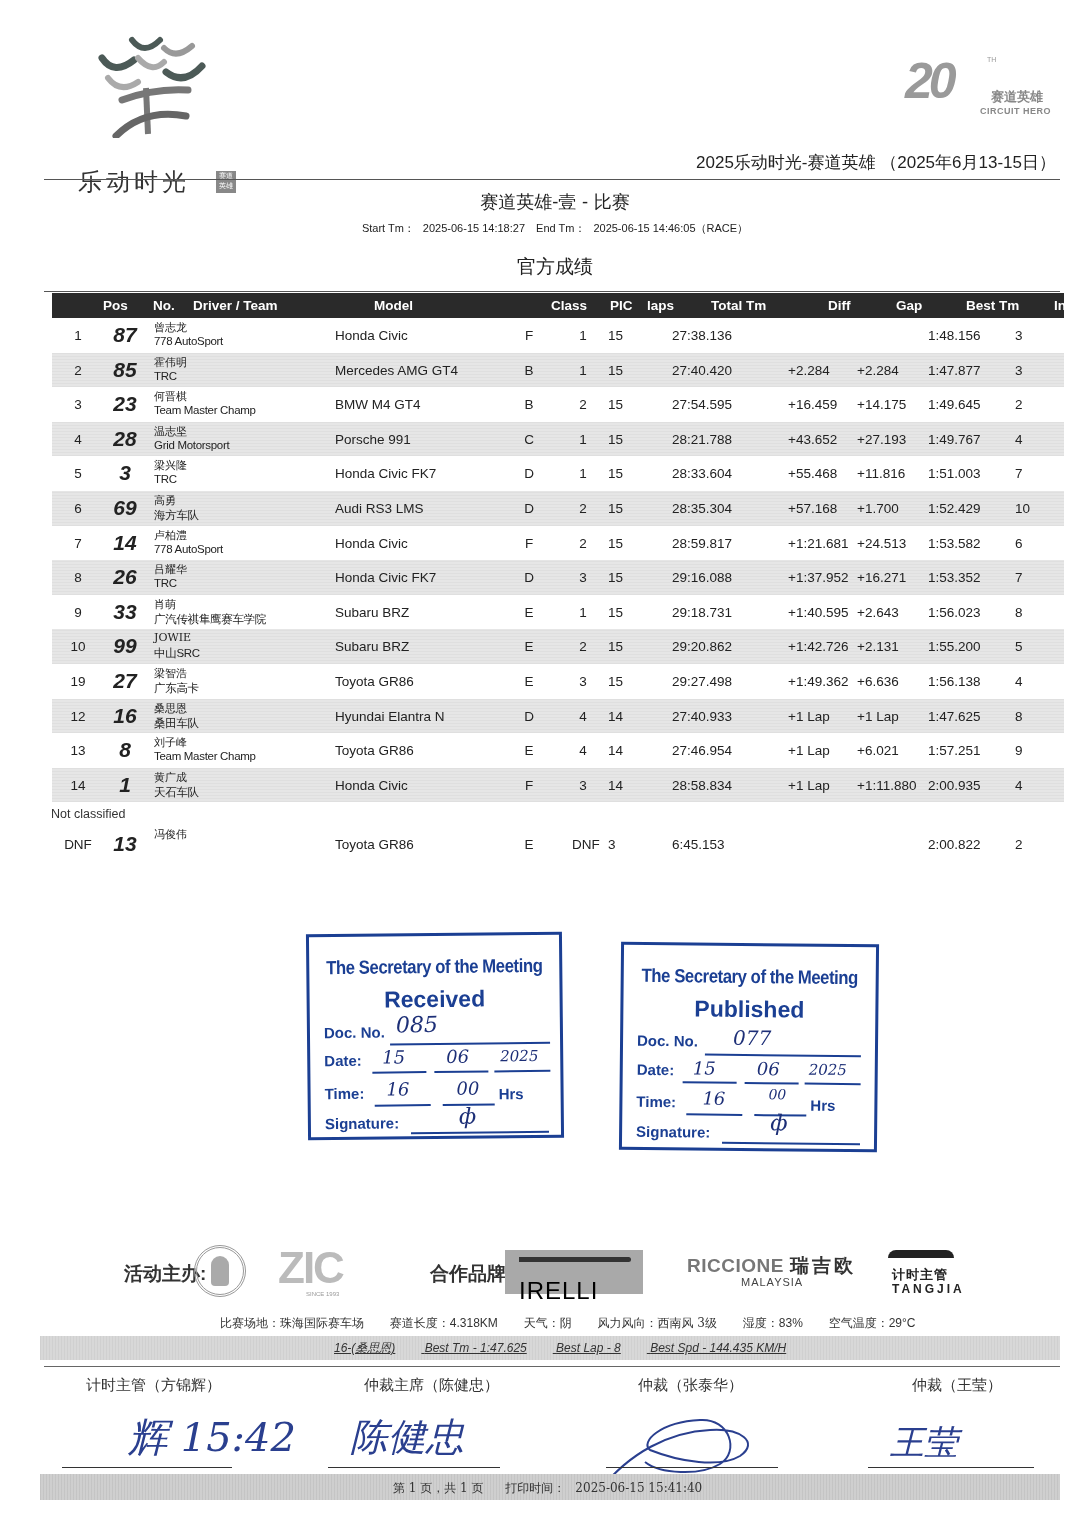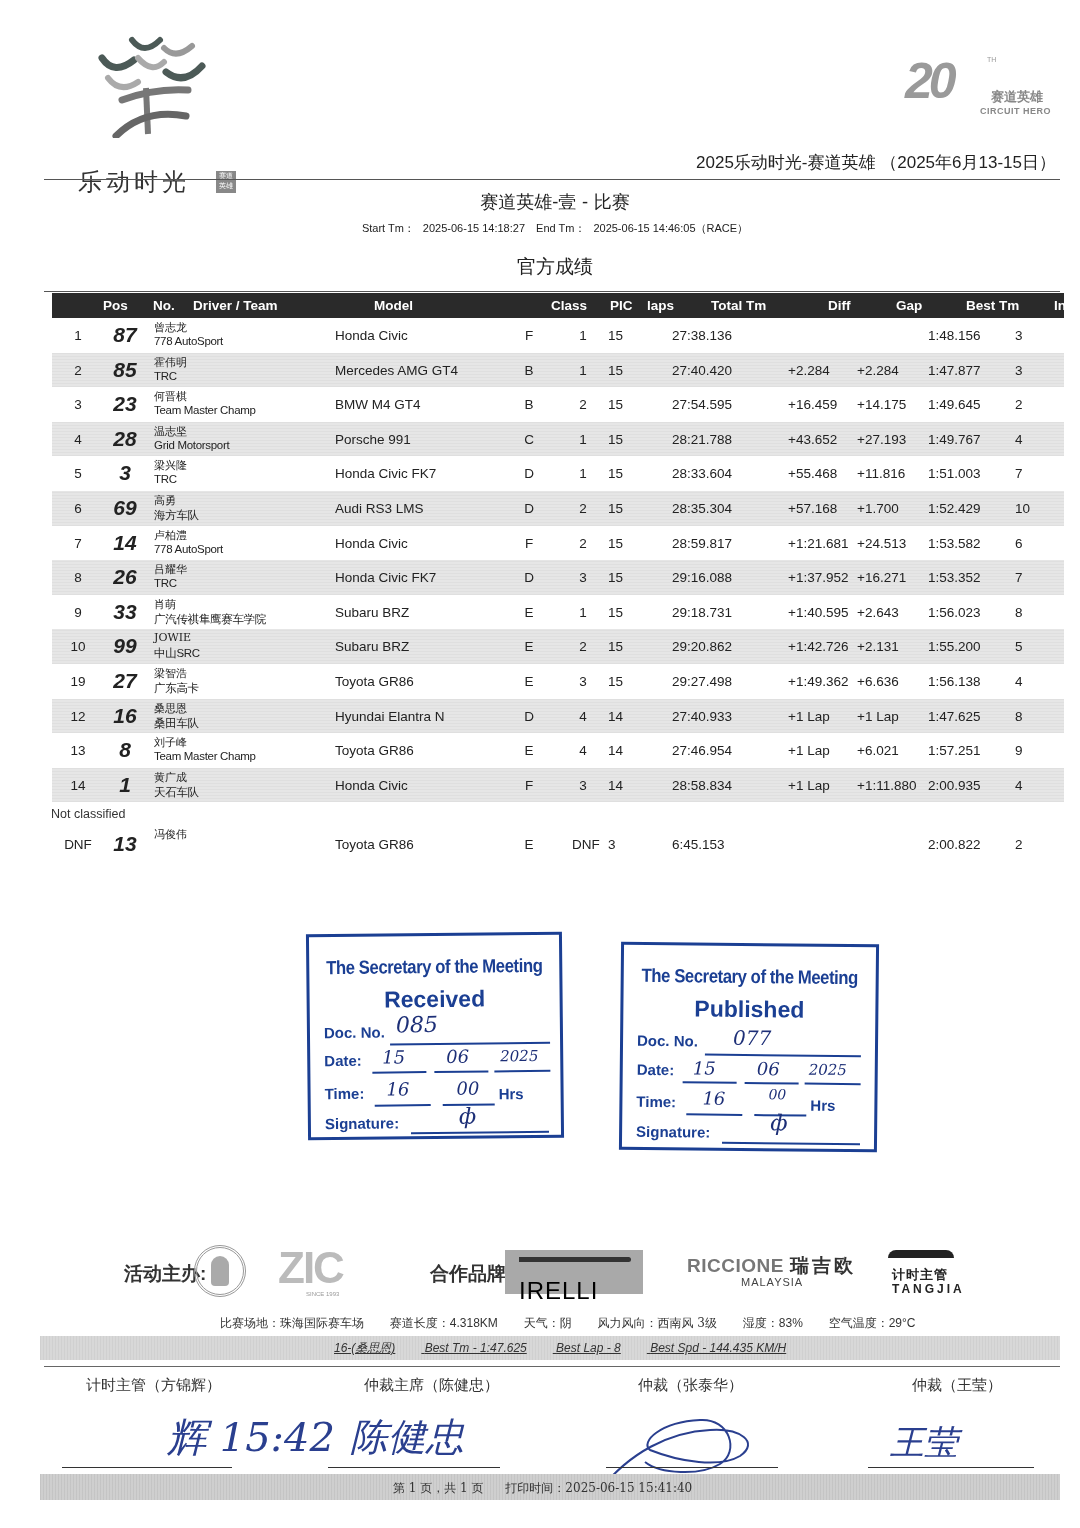--- a/index.html
+++ b/index.html
@@ -472,32 +472,32 @@
     <span>Best Spd - 144.435 KM/H</span>
   </div>
 </div>
 <div class="rule" style="top:1366px;background:#666;"></div>
 
 <div class="sig-label" style="left:86px;">计时主管（方锦辉）</div>
 <div class="sig-label" style="left:364px;">仲裁主席（陈健忠）</div>
 <div class="sig-label" style="left:638px;">仲裁（张泰华）</div>
 <div class="sig-label" style="left:912px;">仲裁（王莹）</div>
 
-<div class="sig-ink" style="left:128px;top:1410px;font-size:40px;margin-left:39px;">
+<div class="sig-ink" style="left:128px;top:1410px;font-size:40px;">
   <span>辉  15:42</span>
 </div>
 <div class="sig-ink" style="left:350px;top:1412px;font-size:38px;">陈健忠</div>
 <svg style="position:absolute;left:590px;top:1412px;" width="180" height="80">
   <path d="M10 78 C40 40 80 20 120 18 C150 16 170 30 150 44 C130 56 90 50 60 38 C50 30 70 10 110 8 C140 6 150 40 130 52 C110 64 70 62 55 50" stroke="#2a3f8f" stroke-width="2" fill="none"></path>
 </svg>
 <div class="sig-ink" style="left:890px;top:1420px;font-size:34px;">王莹</div>
 
 <div class="sig-line" style="left:62px;width:170px;"></div>
 <div class="sig-line" style="left:328px;width:172px;"></div>
 <div class="sig-line" style="left:606px;width:172px;"></div>
 <div class="sig-line" style="left:868px;width:166px;"></div>
 
 <div class="footer-bar">
   <div class="txt">
     <span>第 1 页，共 1  页</span>
-    <span style="margin-right:0">打印时间：</span><span>2025-06-15    15:41:40</span>
+    <span style="margin-right:10px">打印时间：</span><span>2025-06-15    15:41:40</span>
   </div>
 </div>
 
 </body></html>

